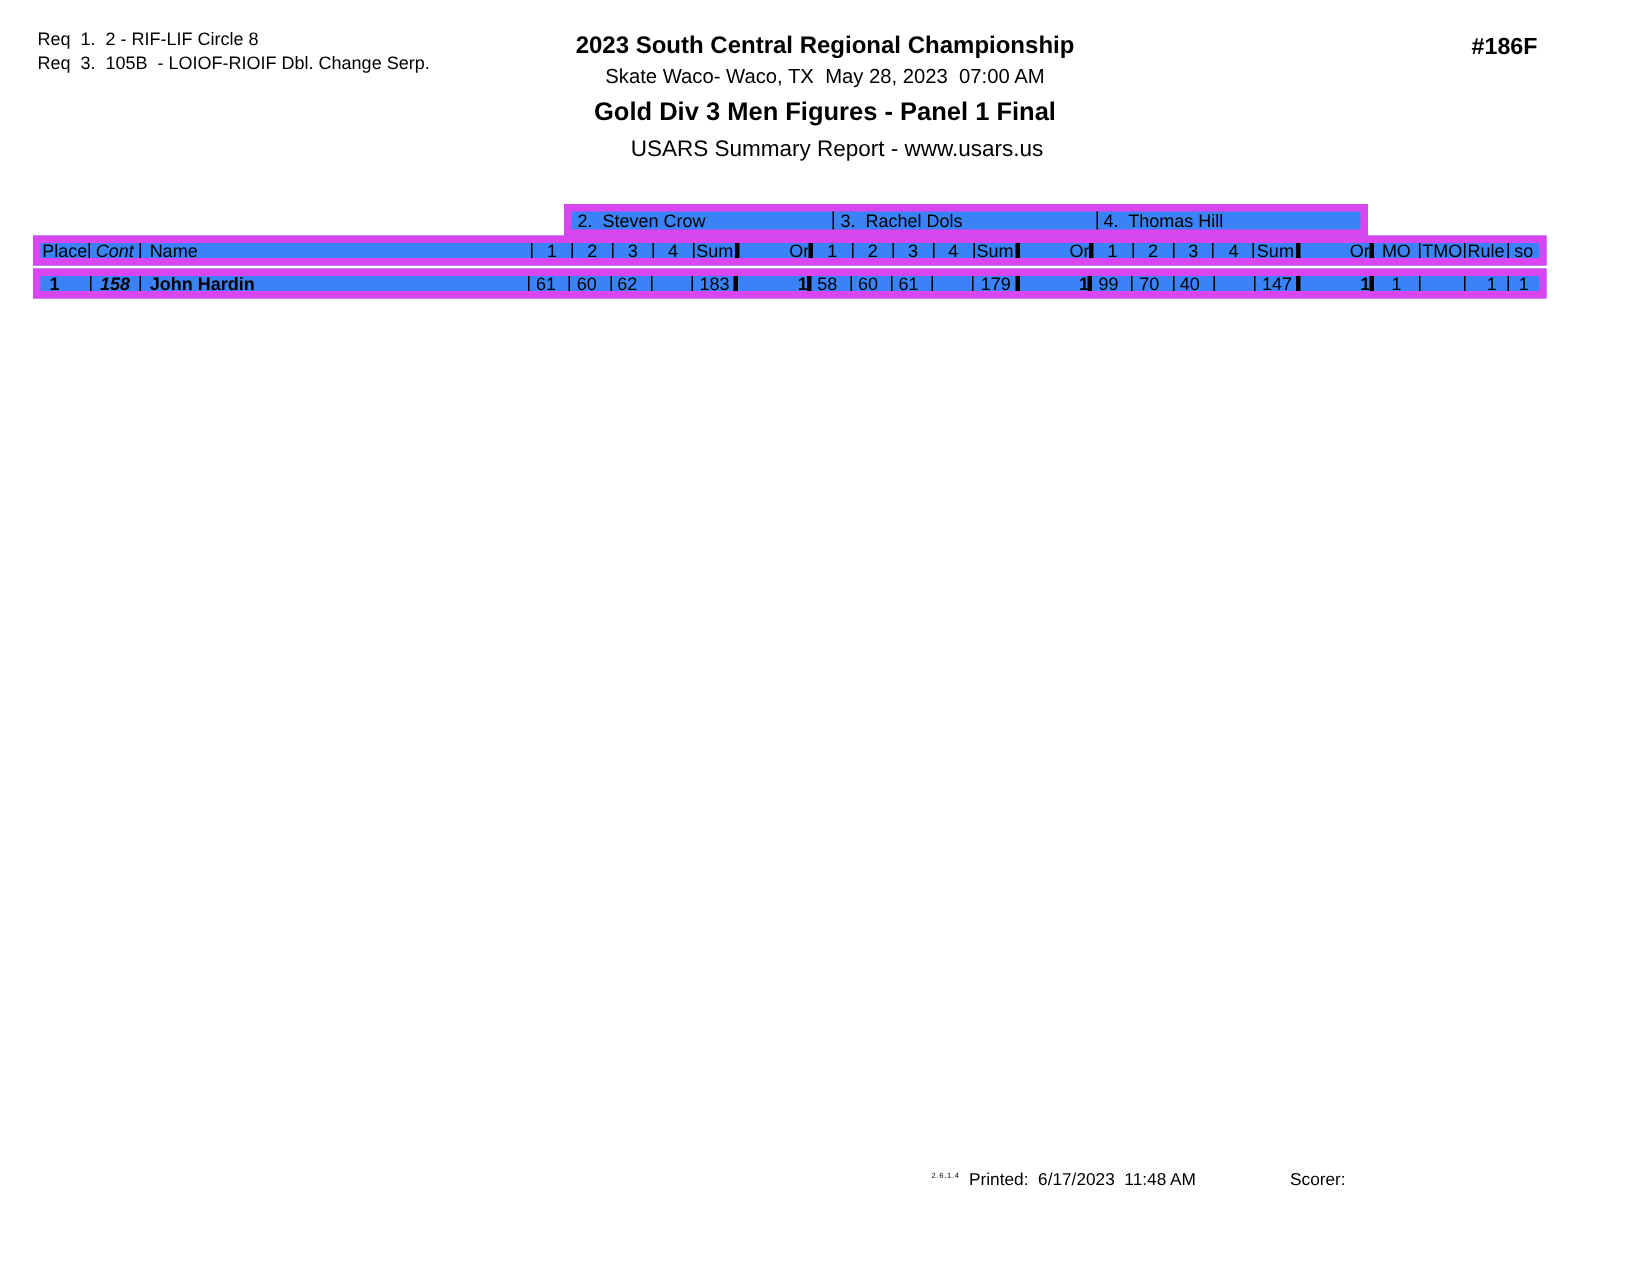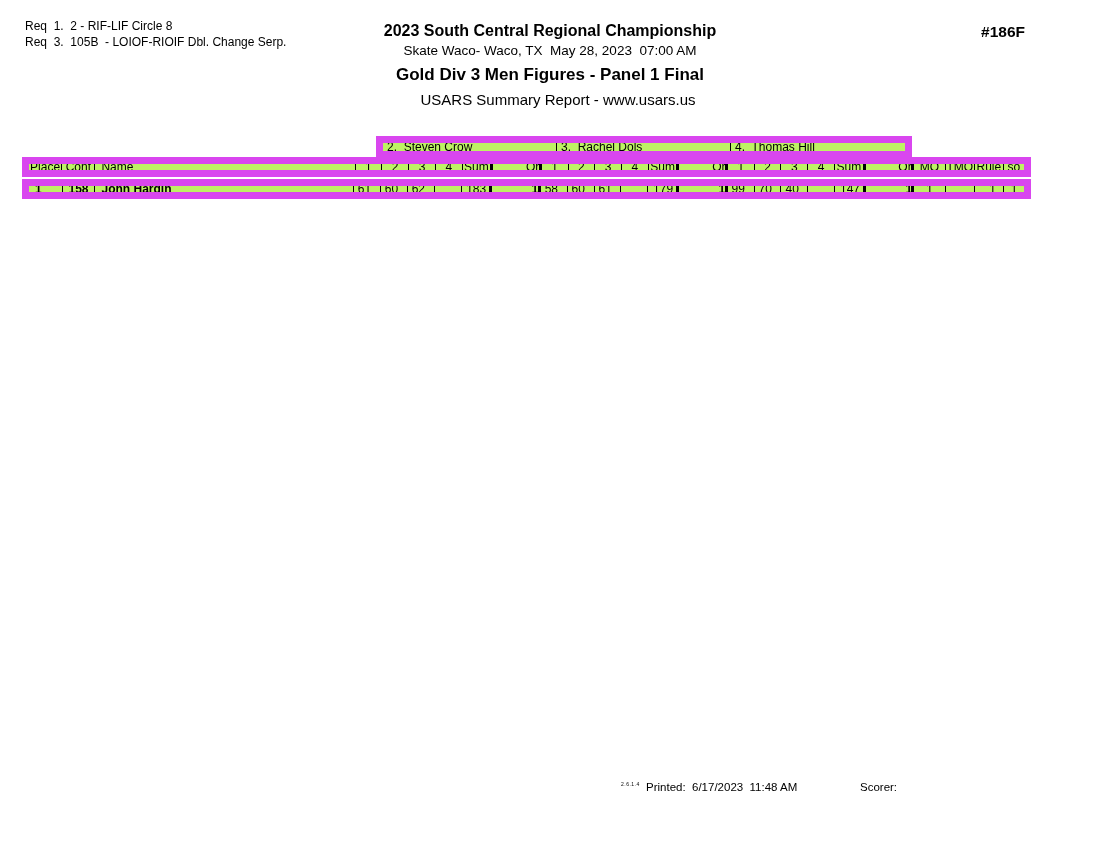--- a/index.html
+++ b/index.html
@@ -19,40 +19,40 @@
   .title-main  { position: absolute; left: 0; right: 0; top: 22px; font-size: 16px; font-weight: bold; white-space: pre; }
   .title-venue { position: absolute; left: 0; right: 0; top: 43px; font-size: 13.5px; white-space: pre; }
   .title-event { position: absolute; left: 0; right: 0; top: 65px; font-size: 17px; font-weight: bold; white-space: pre; }
   .title-report{ position: absolute; left: 0; right: 0; top: 91px; font-size: 15px; white-space: pre; margin-left: 16px; }
 
   
   .doc-number { position: absolute; top: 23px; right: 75px; font-size: 15.5px; font-weight: bold; }
 
   
   .scoretable { position: absolute; left: 22px; top: 136px; width: 1010px; height: 66px; font-size: 12px; }
-  .trow { position: absolute; display: flex; background: #bef264; border: 7px solid #d946ef; }
+  .trow { position: absolute; display: flex; background: #3b82f6; border: 5px solid #d946ef; }
   .row-judges { left: 354px; top: 0;    width: 536px;  height: 22px; }
   .row-header { left: 0;     top: 21px; width: 1009px; height: 20px; }
   .row-data   { left: 0;     top: 43px; width: 1009px; height: 20px; }
 
   .cell {
     height: 100%;
     display: flex;
     align-items: center;
     justify-content: center;
     border-right: 1px solid #000;
     overflow: hidden;
     white-space: pre;
   }
   .cell:last-child { border-right: none; }
 
   .judge-cell { width: 178px; justify-content: flex-start; padding-left: 4px; }
 
   .c-place { width: 36px; }
-  .c-cont  { width: 36px; }
+  .c-cont  { width: 36px; font-style: italic; }
   .c-name  { width: 282px; justify-content: flex-start; padding-left: 6px; }
   .c-score { width: 29px; }
   .c-sum   { width: 30px; border-right: none; }
   .c-ord   { width: 52px; border-left: 3px solid #000; border-right: 3px solid #000; padding-left: 40px; }
   .c-mo    { width: 34px; }
   .c-tmo   { width: 32px; }
   .c-rule  { width: 31px; }
   .c-so    { width: 22px; }
 
   .row-data .c-place { justify-content: flex-start; padding-left: 6px; }

